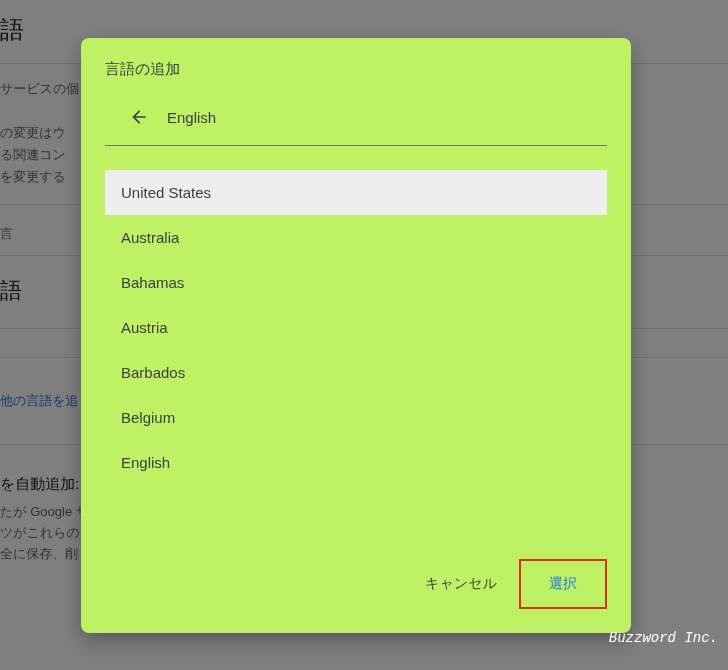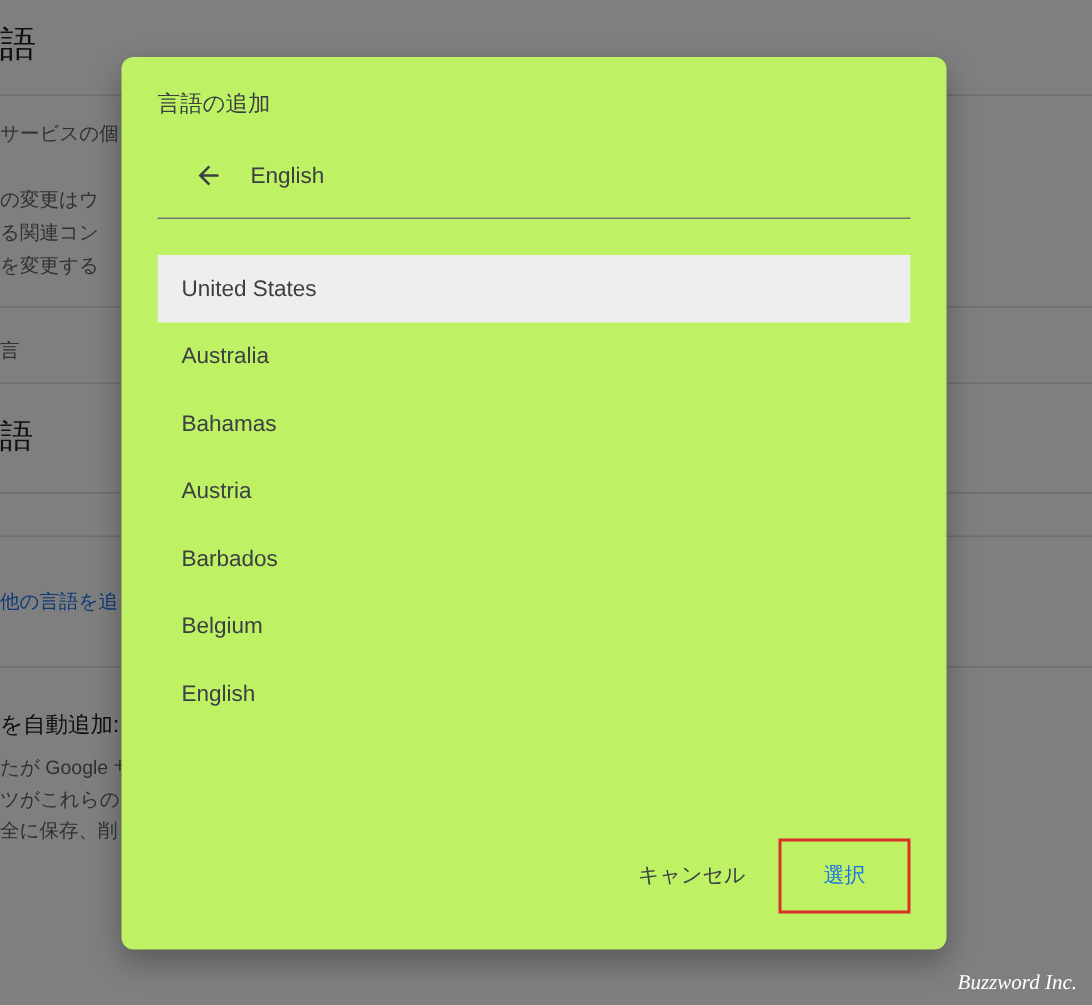--- a/index.html
+++ b/index.html
@@ -167,26 +167,26 @@
     .btn-primary {
       color: #1a73e8;
       font-weight: 500;
     }
     .highlight-box {
       border: 2px solid #d93025;
       padding: 6px 14px;
     }
     .attribution {
       position: absolute;
-      bottom: 6px;
+      bottom: 24px;
       right: 10px;
       color: #fff;
       font-size: 14px;
       font-style: italic;
-      font-family: Liberation Serif, serif;
+      font-family: Liberation Mono, monospace;
     }
   </style>
 </head>
 <body>
 
 <div class="backdrop">
   <div class="bg-content">
     <div class="bg-title">語</div>
     <div class="bg-sub">サービスの個</div>
     <div class="bg-para">

